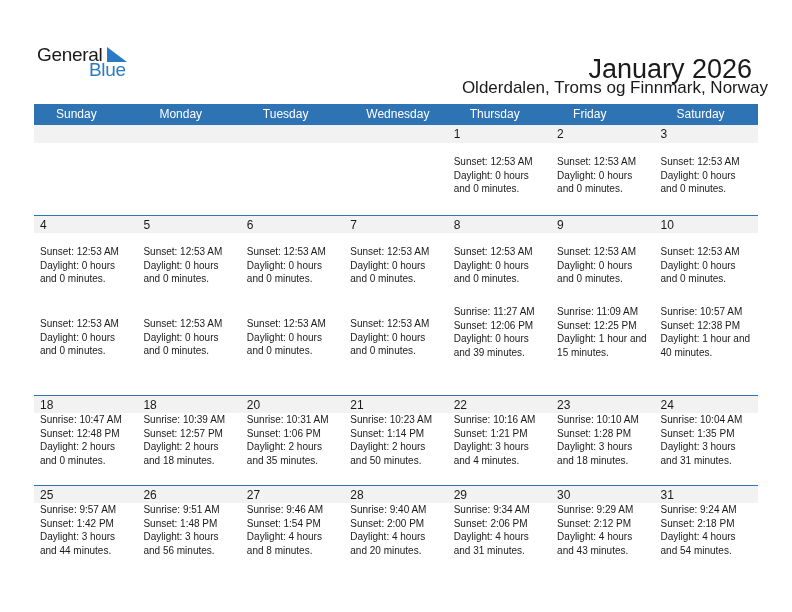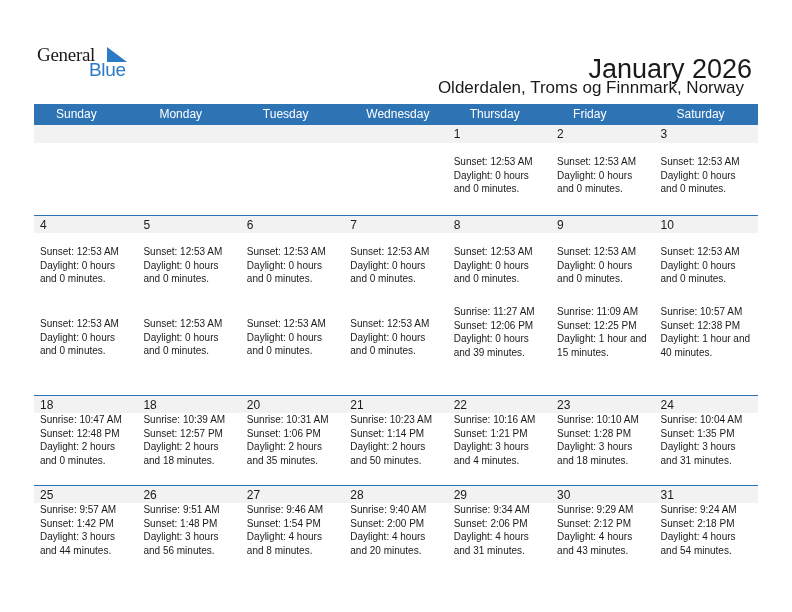--- a/index.html
+++ b/index.html
@@ -1,22 +1,22 @@
 <!DOCTYPE html>
 <html><head>
 <meta charset="utf-8">
 <style>
   * { margin:0; padding:0; box-sizing:border-box; }
   body { width:792px; height:612px; background:#ffffff; position:relative; font-family:"Liberation Sans", sans-serif; color:#1a1a1a; overflow:hidden; }
   .logo { position:absolute; left:37px; top:44px; width:100px; height:36px; }
-  .logo-general { position:absolute; left:0; top:0; font-size:19px; color:#1a1a1a; letter-spacing:-0.3px;font-family:Liberation Serif, serif; }
+  .logo-general { position:absolute; left:0; top:0; font-size:19px; color:#1a1a1a; letter-spacing:-0.3px; }
   .logo-blue { position:absolute; left:52px; top:15px; font-size:19px; color:#2a7bc4; letter-spacing:-0.3px; }
   .logo-tri { position:absolute; left:70px; top:3px; width:0; height:0; border-left:0 solid transparent; border-bottom:15px solid #2a7bc4; border-right:20px solid transparent; }
   .title { position:absolute; right:40px; top:54px; font-size:27px; color:#1a1a1a; }
-  .subtitle { position:absolute; right:48px; top:78px; font-size:17px; color:#1a1a1a; }
+  .subtitle { position:absolute; right:24px; top:78px; font-size:17px; color:#1a1a1a; }
   .cal { position:absolute; left:34px; top:104px; width:724px; }
   .hdr { display:flex; background:#2e74b5; height:21px; }
   .hdr div { width:103.43px; color:#ffffff; font-size:12px; padding-left:22px; line-height:21px; }
   .week { position:relative; height:90px; }
   .week.first { height:90px; }
   .daynums { display:flex; background:#f2f2f2; height:18px; border-top:1px solid #2e74b5; }
   .week.first .daynums { border-top:none; height:18px; }
   .daynums div { width:103.43px; font-size:12px; padding-left:6px; line-height:18px; color:#1a1a1a; }
   .info { display:flex; }
   .info .cell { width:103.43px; padding-left:6px; font-size:10px; line-height:13.5px; color:#1a1a1a; }

